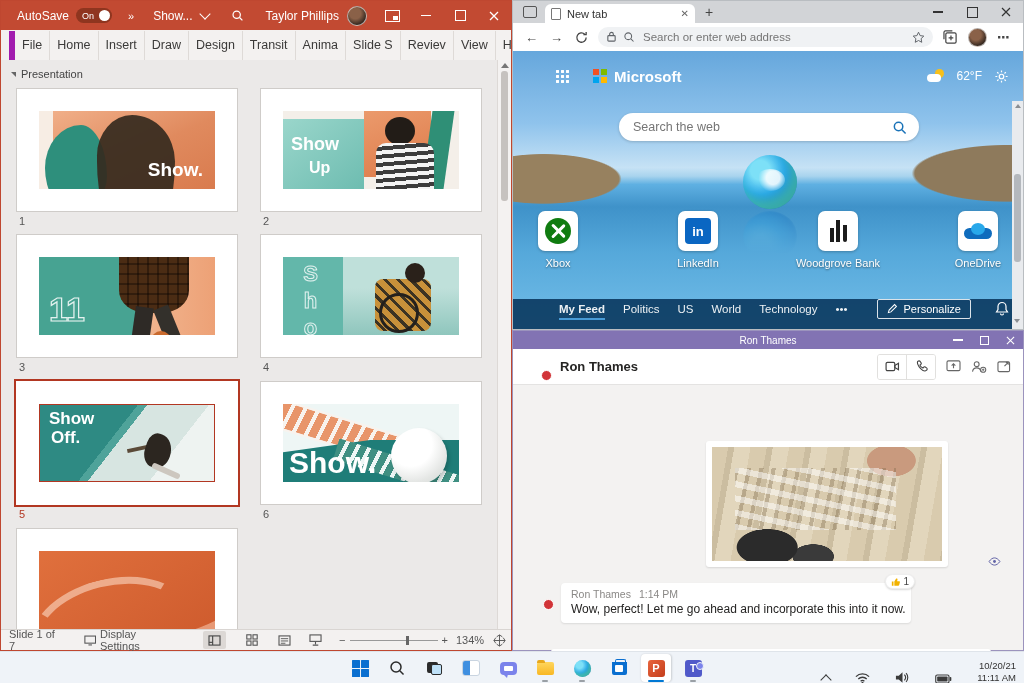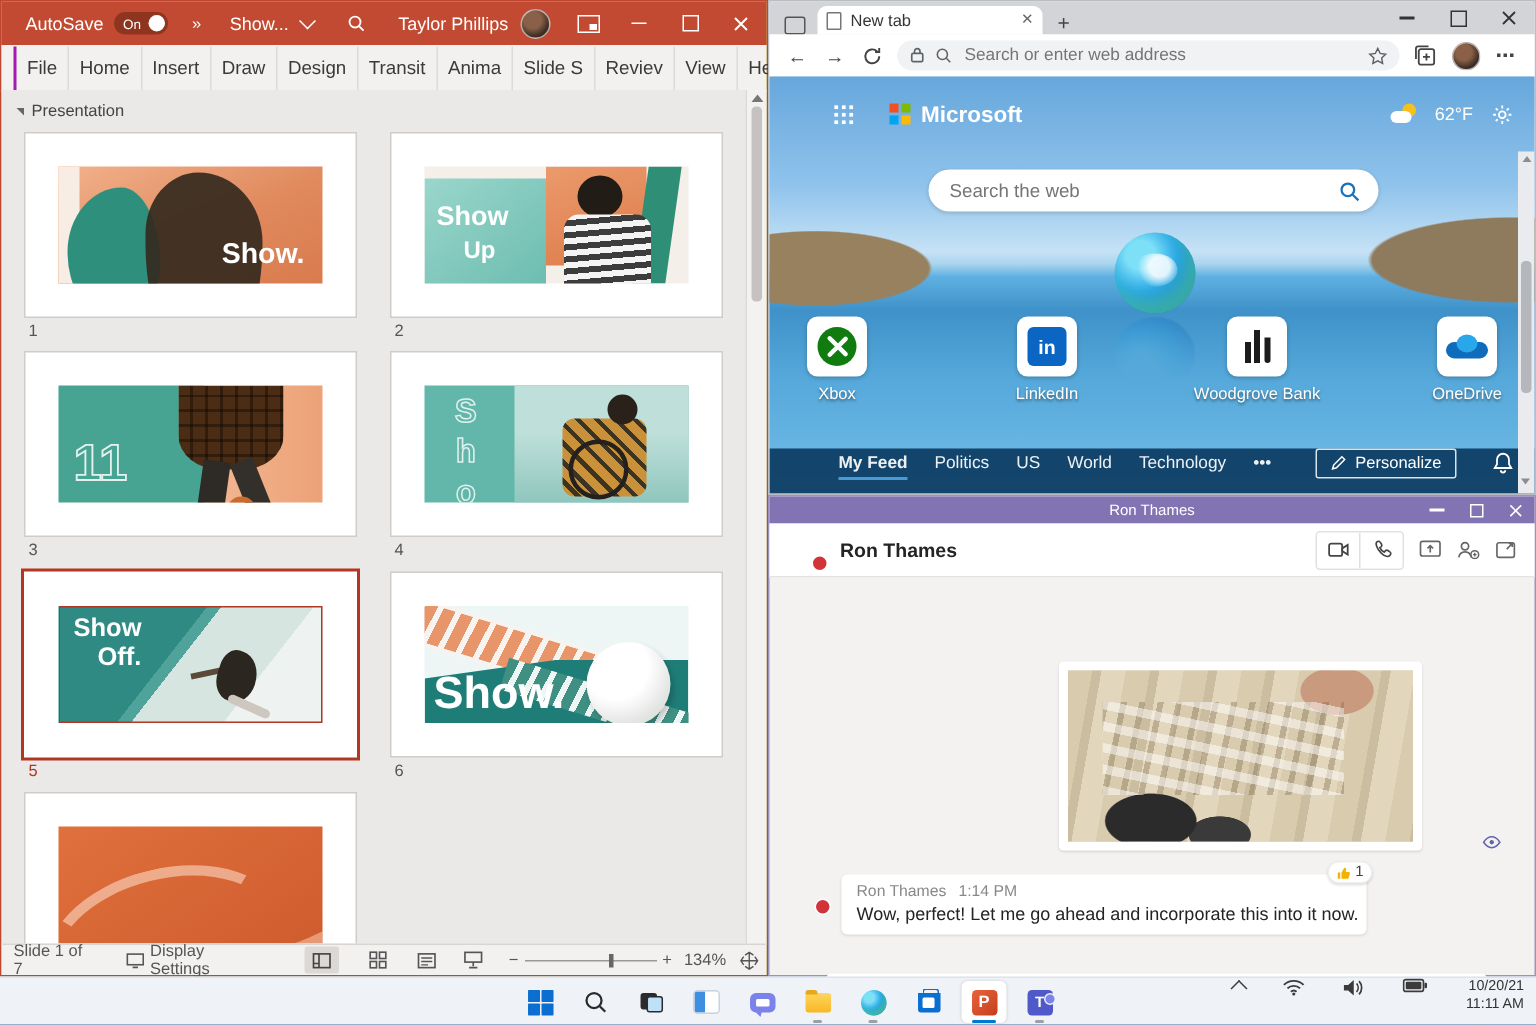--- a/index.html
+++ b/index.html
@@ -2,21 +2,21 @@
 <html><head>
 <meta charset="utf-8">
 <style>
   html,body{margin:0;padding:0;}
   body{width:1024px;height:683px;position:relative;overflow:hidden;
        font-family:"Liberation Sans","DejaVu Sans",sans-serif;background:#3a6ea5;
        -webkit-font-smoothing:antialiased;}
   svg{display:block;}
 
   
-  .pp-win{position:absolute;left:0;top:0;width:512px;height:651px;background:#bef264;
+  .pp-win{position:absolute;left:0;top:0;width:512px;height:651px;background:#a3a3a3;
           border:1px solid #bf4730;box-sizing:border-box;}
   .pp-title{position:absolute;left:0;top:0;right:0;height:29px;background:#c24a32;color:#fff;
             display:flex;align-items:center;font-size:12px;}
   .pp-autosave{margin-left:16px;}
   .pp-toggle{margin-left:7px;width:36px;height:15px;background:#8f351f;border-radius:8px;position:relative;
              display:flex;align-items:center;}
   .pp-toggle .on{color:#fff;font-size:9px;margin-left:6px;}
   .pp-toggle .knob{position:absolute;right:2px;top:2px;width:11px;height:11px;border-radius:50%;background:#fff;}
   .pp-chev{margin-left:16px;font-size:11px;letter-spacing:1px;}
   .pp-doc{margin-left:18px;}
@@ -28,21 +28,21 @@
           border:1px solid rgba(255,255,255,.6);}
   .pp-title .avatar{margin-left:8px;}
   .winbtn{width:34px;height:29px;display:flex;align-items:center;justify-content:center;color:#fff;}
   .winbtn .sq{width:9px;height:9px;border:1.2px solid #fff;}
   .winbtn .mini{width:10px;height:1.5px;background:#fff;}
   .pip{width:13px;height:10px;border:1.2px solid #fff;position:relative;}
   .pip::after{content:"";position:absolute;right:1px;bottom:1px;width:5px;height:4px;background:#fff;}
   .pp-menu{position:absolute;left:0;top:29px;right:0;height:30px;background:#f3f1f0;border-bottom:1px solid #d9d5d2;
            display:flex;align-items:center;font-size:12.5px;color:#3b3a39;}
   .pp-menu .tab{padding:0 7px;line-height:29px;border-right:1px solid #dedad7;white-space:nowrap;}
-  .pp-menu .tab:first-child{border-left:2px solid #a21caf;margin-left:8px;}
+  .pp-menu .tab:first-child{border-left:6px solid #a21caf;margin-left:8px;}
   .pp-ribbon-icons{margin-left:auto;display:flex;gap:10px;margin-right:10px;}
 
   .pp-panel{position:absolute;left:0;top:59px;right:0;bottom:20px;background:#ebe9e8;overflow:hidden;}
   .pp-sect{position:absolute;left:10px;top:8px;display:flex;align-items:center;gap:5px;font-size:11px;color:#444;}
   .tri{width:0;height:0;border-left:5px solid transparent;border-top:5px solid #666;transform:rotate(0deg);}
   .slide{position:absolute;width:220px;height:122px;background:#fff;box-shadow:0 0 0 1px #cfccc9;padding:22px;box-sizing:border-box;}
   .slide.sel{box-shadow:0 0 0 1px #fff,0 0 0 3px #b23722;}
   .slide.sel .scene{box-shadow:inset 0 0 0 1px #b23722;}
   .scene{position:relative;width:100%;height:100%;overflow:hidden;}
   .snum{position:absolute;font-size:11px;color:#555;}
@@ -80,21 +80,21 @@
   .sc4{background:#63b7aa;}
   .sc4 .vtxt{position:absolute;left:14px;top:4px;font-size:22px;font-weight:bold;color:transparent;
              -webkit-text-stroke:1px rgba(255,255,255,.8);writing-mode:vertical-lr;text-orientation:upright;letter-spacing:2px;}
   .sc4 .photo{position:absolute;left:34%;top:0;width:66%;height:100%;background:linear-gradient(180deg,#bfe0da 0 40%,#8fc6bd 100%);}
   .sc4 .shirt{position:absolute;right:28px;top:22px;width:56px;height:52px;border-radius:8px;
       background:repeating-linear-gradient(45deg,#c8913a 0 6px,#3c3323 6px 9px);}
   .sc4 .head{position:absolute;right:34px;top:6px;width:20px;height:20px;border-radius:50%;background:#2a211a;}
   .sc4 .wheel{position:absolute;right:40px;bottom:2px;width:34px;height:34px;border-radius:50%;border:3px solid #23201d;}
   .sc5{background:linear-gradient(128deg,#2e8a83 0 42%,#4fa39a 42% 46%,#d7e5e1 46% 72%,#eef3f1 72% 100%);}
   .sc5 .t{position:absolute;left:10px;top:6px;color:#fff;font-size:17px;font-weight:bold;line-height:1.1;}
-  .sc5 .t .l2{margin-left:16px;text-align:center;}
+  .sc5 .t .l2{margin-left:2px;text-align:center;}
   .sc5 .skater{position:absolute;left:106px;top:30px;width:26px;height:34px;background:#2c2620;
                border-radius:40% 60% 50% 50%;transform:rotate(18deg);}
   .sc5 .arm{position:absolute;left:88px;top:42px;width:30px;height:4px;background:#5a4a38;transform:rotate(-12deg);}
   .sc5 .board{position:absolute;left:112px;top:64px;width:30px;height:6px;background:#cdc7bf;transform:rotate(24deg);border-radius:3px;}
   .sc6{background:#eef6f5;}
   .sc6 .band-o{position:absolute;left:-20px;top:18px;width:180px;height:26px;transform:rotate(17deg);
       background:repeating-linear-gradient(100deg,#e8956a 0 8px,#f8f3ee 8px 12px);border:2px solid #f8f3ee;}
   .sc6 .band-t{position:absolute;right:-24px;top:56px;width:150px;height:22px;transform:rotate(17deg);
       background:repeating-linear-gradient(100deg,#3f8f82 0 7px,#eef6f5 7px 11px);}
   .sc6 .hill{position:absolute;inset:0;background:linear-gradient(180deg,transparent 0 46%,#1f7d78 46% 100%);
@@ -110,21 +110,21 @@
   .pp-status{position:absolute;left:0;bottom:0;right:0;height:20px;background:#f3f1f0;border-top:1px solid #d9d5d2;
              display:flex;align-items:center;font-size:11px;color:#555;}
   .pp-status .grp{display:flex;align-items:center;gap:4px;}
   .zoomline{width:92px;height:1px;background:#999;position:relative;margin:0 4px;}
   .zoomline .zt{position:absolute;left:56px;top:-4px;width:3px;height:9px;background:#666;}
   .viewbtn{width:24px;height:18px;display:flex;align-items:center;justify-content:center;}
   .viewbtn.active{background:#dcd8d5;border-radius:2px;}
 
   
   .ed-win{position:absolute;left:512px;top:0;width:512px;height:330px;background:#fff;box-sizing:border-box;border:1px solid #b9bdc1;}
-  .ed-tabs{position:absolute;left:0;top:0;right:0;height:22px;background:#d2d4d7;display:flex;align-items:flex-end;}
+  .ed-tabs{position:absolute;left:0;top:0;right:0;height:22px;background:#d2d4d7;display:flex;align-items:center;}
   .ed-wsicon{width:12px;height:10px;border:1.2px solid #555;border-radius:2px;margin:0 8px 0 10px;position:relative;}
   .ed-tab{width:150px;height:19px;background:#fff;border-radius:6px 6px 0 0;margin-top:3px;display:flex;align-items:center;
           font-size:11px;color:#333;padding:0 6px;box-sizing:border-box;}
   .docicon{width:8px;height:10px;border:1px solid #777;border-radius:1px;margin-right:6px;}
   .ed-tab .x{margin-left:auto;color:#666;font-size:10px;}
   .ed-plus{color:#444;font-size:14px;margin-left:10px;}
   .ed-ctrls{margin-left:auto;display:flex;color:#333;}
   .ed-ctrls .winbtn{height:22px;color:#333;}
   .ed-ctrls .winbtn .sq{border-color:#333;}
   .ed-ctrls .winbtn .mini{background:#333;}
@@ -264,21 +264,21 @@
       background:radial-gradient(circle at 32% 30%,#7de0f7 0 20%,#2aa7e8 48%,#1272c2 75%,#0a4f97 100%);
       box-shadow:inset -2px -3px 3px rgba(90,220,150,.6);}
   .tb-store{width:15px;height:13px;border-radius:0 0 2px 2px;background:#0a6fd0;position:relative;}
   .tb-store::before{content:"";position:absolute;left:3px;top:-3px;width:9px;height:3px;border:1.2px solid #0a6fd0;border-bottom:none;border-radius:2px 2px 0 0;}
   .tb-store i{position:absolute;left:3.5px;top:3px;width:8px;height:7px;background:#fff;border-radius:1px;}
   .tb-ppt{width:17px;height:17px;border-radius:3px;background:linear-gradient(135deg,#e8643c,#c43e1c);
       color:#fff;font-size:11px;font-weight:bold;display:flex;align-items:center;justify-content:center;}
   .tb-teams{width:17px;height:17px;border-radius:3px;background:#5059c9;color:#fff;font-size:10px;font-weight:bold;
       display:flex;align-items:center;justify-content:center;position:relative;}
   .tb-teams::after{content:"";position:absolute;right:-2px;top:2px;width:6px;height:6px;border-radius:50%;background:#7b83eb;border:1px solid #eff3f8;}
-  .tray{position:absolute;right:8px;top:0;height:32px;display:flex;align-items:flex-start;gap:25px;color:#3b3b3b;}
+  .tray{position:absolute;right:8px;top:0;height:32px;display:flex;align-items:flex-end;gap:25px;color:#3b3b3b;}
   .chev-up{width:7px;height:7px;border-left:1.6px solid #3b3b3b;border-top:1.6px solid #3b3b3b;transform:rotate(45deg);margin-top:3px;}
   .tray-clock{font-size:9.5px;text-align:right;line-height:1.25;color:#333;}
 </style>
 </head>
 <body>
 
 <div class="pp-win">
   <div class="pp-title">
     <span class="pp-autosave">AutoSave</span>
     <span class="pp-toggle">

